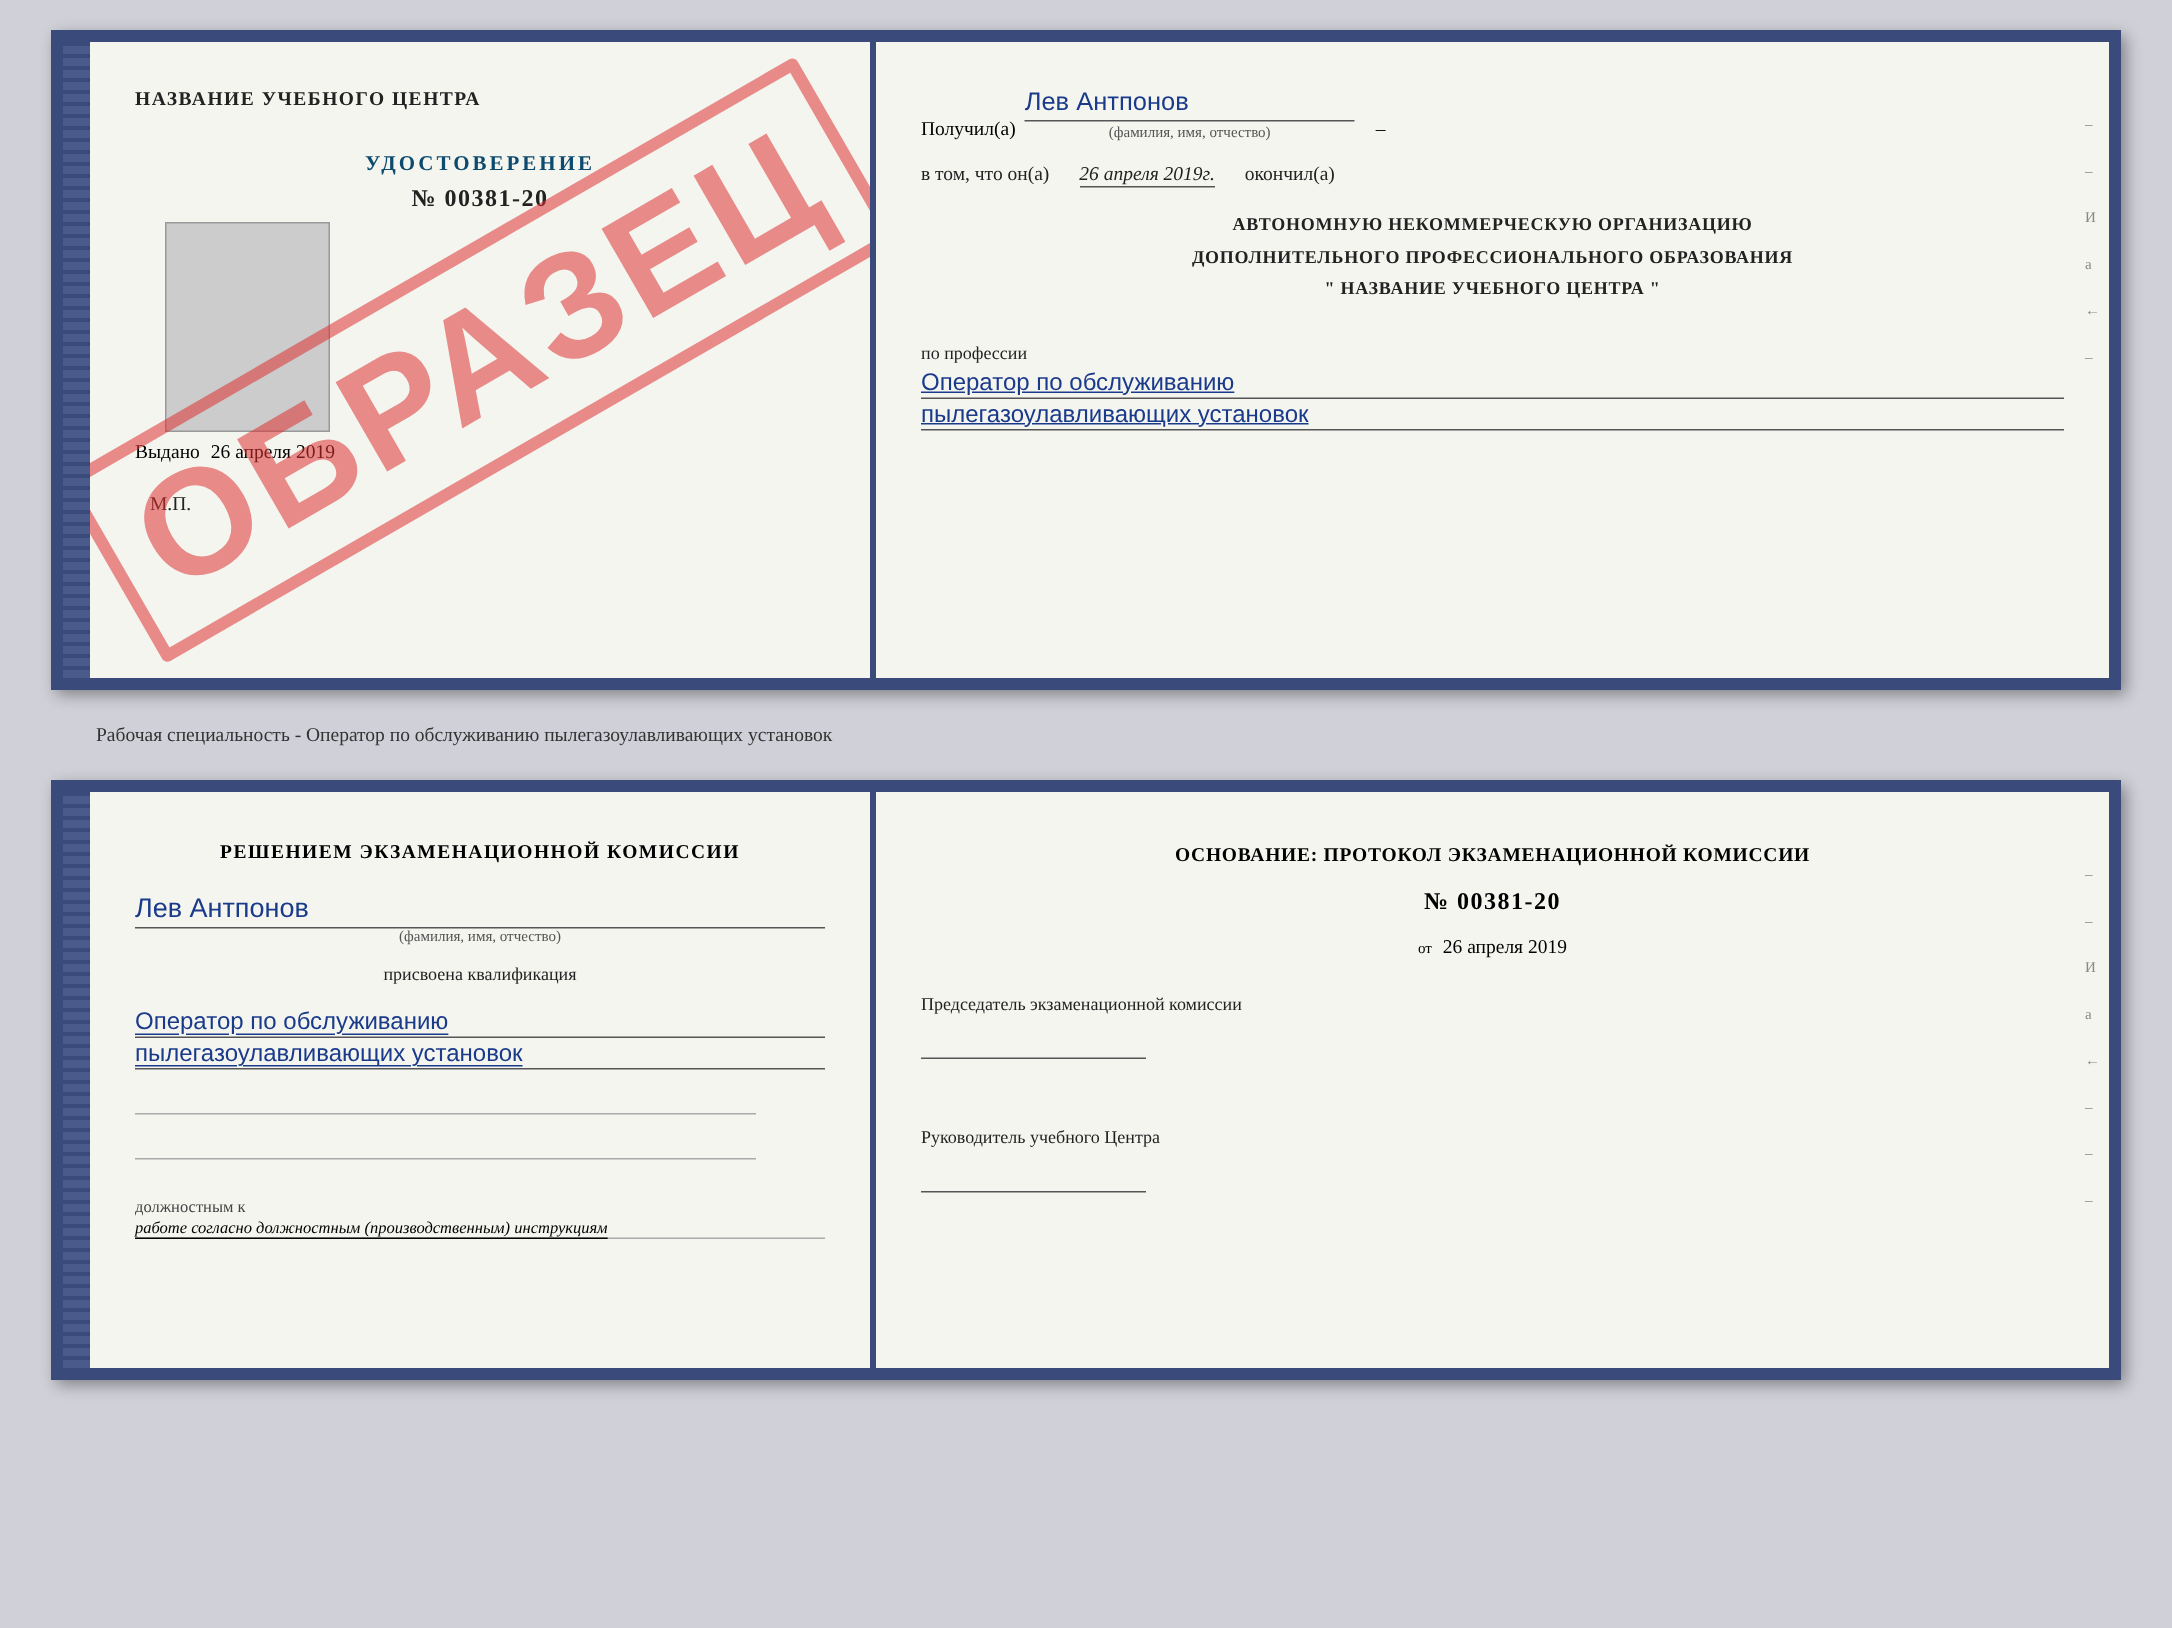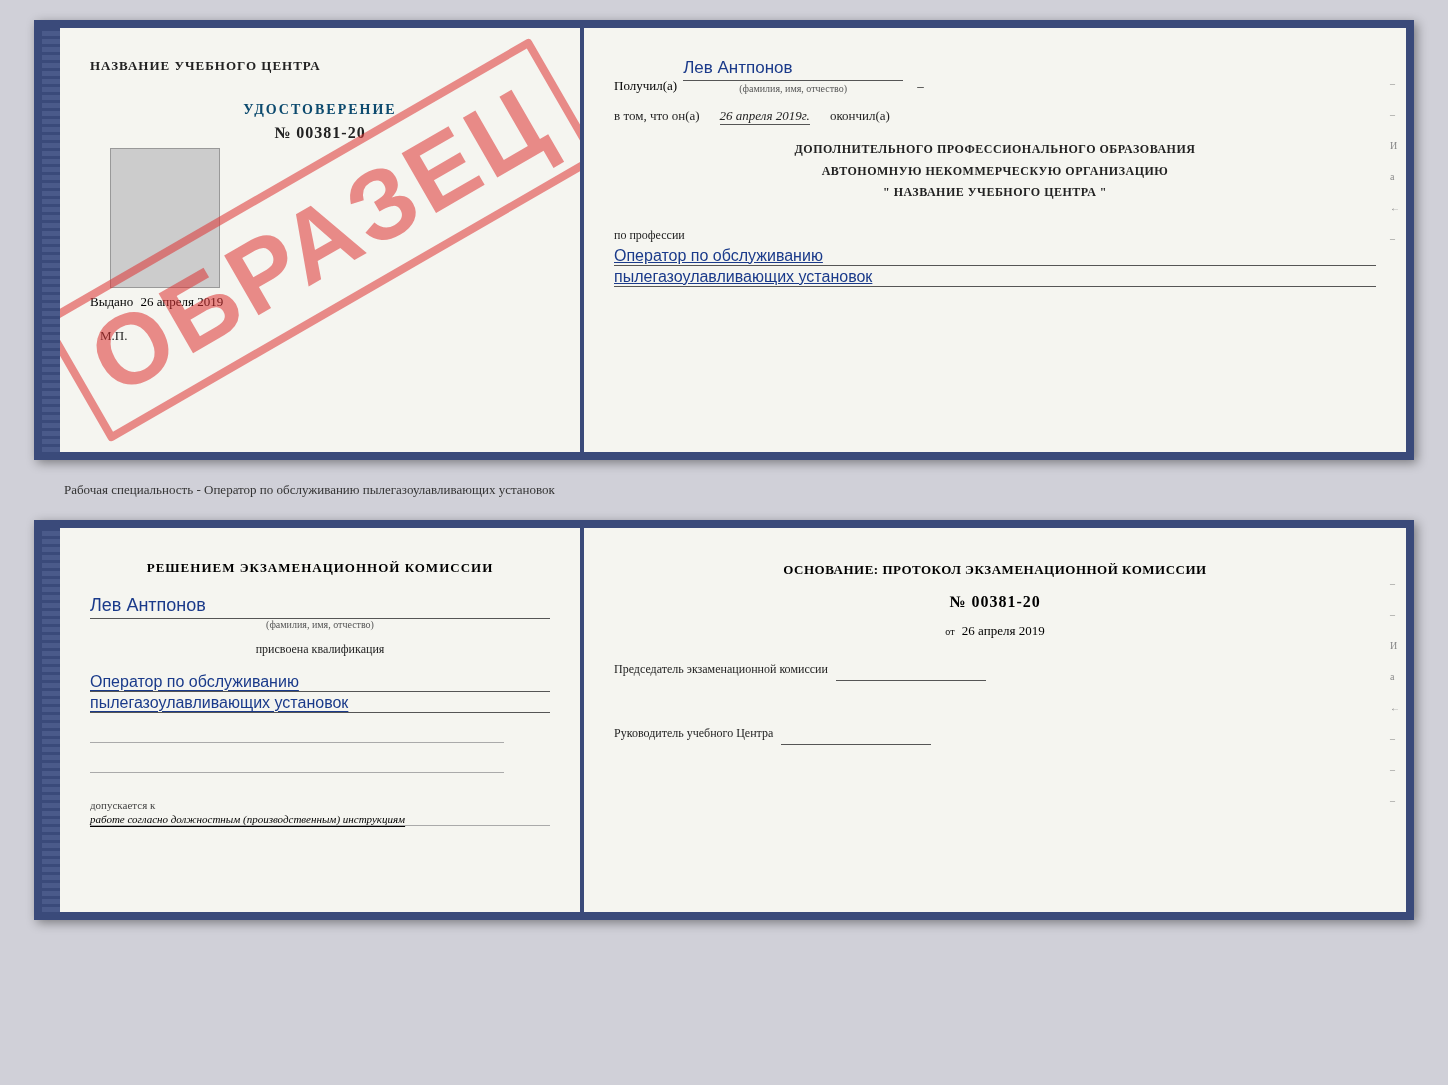--- a/index.html
+++ b/index.html
@@ -305,21 +305,21 @@
       letter-spacing: 1px;
     }
 
     .protocol-date {
       font-size: 13px;
       text-align: center;
     }
 
     .signature-block {
       display: flex;
-      flex-direction: row;
+      flex-direction: column;
       gap: 8px;
       margin-top: 10px;
     }
 
     .sig-label {
       font-size: 12px;
       color: #222;
       line-height: 1.4;
     }
 
@@ -383,22 +383,22 @@
       <span style="font-size:13px; margin-left:8px;">–</span>
     </div>
 
     <div class="date-completed-line">
       <span style="font-size:13px;">в том, что он(а)</span>
       <span class="handwritten-date">26 апреля 2019г.</span>
       <span style="font-size:13px;">окончил(а)</span>
     </div>
 
     <div class="org-block">
+      <div>АВТОНОМНУЮ НЕКОММЕРЧЕСКУЮ ОРГАНИЗАЦИЮ</div>
       <div>ДОПОЛНИТЕЛЬНОГО ПРОФЕССИОНАЛЬНОГО ОБРАЗОВАНИЯ</div>
-      <div>АВТОНОМНУЮ НЕКОММЕРЧЕСКУЮ ОРГАНИЗАЦИЮ</div>
       <div class="org-name-quotes">" НАЗВАНИЕ УЧЕБНОГО ЦЕНТРА "</div>
     </div>
 
     <div>
       <div class="profession-label">по профессии</div>
       <span class="profession-value" style="text-decoration: underline;">Оператор по обслуживанию</span>
       <span class="profession-value" style="text-decoration: underline; margin-top: 2px;">пылегазоулавливающих установок</span>
     </div>
 
     <div class="side-marks">
@@ -430,21 +430,21 @@
 
     <div>
       <span class="qualification-value">Оператор по обслуживанию</span>
       <span class="qualification-value" style="margin-top:2px;">пылегазоулавливающих установок</span>
     </div>
 
     <span class="blank-line"></span>
     <span class="blank-line"></span>
 
     <div style="margin-top: 10px;">
-      <span class="allowed-line" style="font-size:11px; color:#444; border:none;">допускается к</span>
+      <span class="allowed-line" style="font-size:11px; color:#444; border:none;">должностным к</span>
       <span class="allowed-work underline-text" style="display:block; border-bottom:1px solid #aaa; font-size:11px;">работе согласно должностным (производственным) инструкциям</span>
     </div>
 
   </div>
 
   <div class="doc-divider"></div>
 
   <div class="doc-right bottom-right" style="position:relative;">
 
     <div class="basis-label">Основание: протокол экзаменационной комиссии</div>

